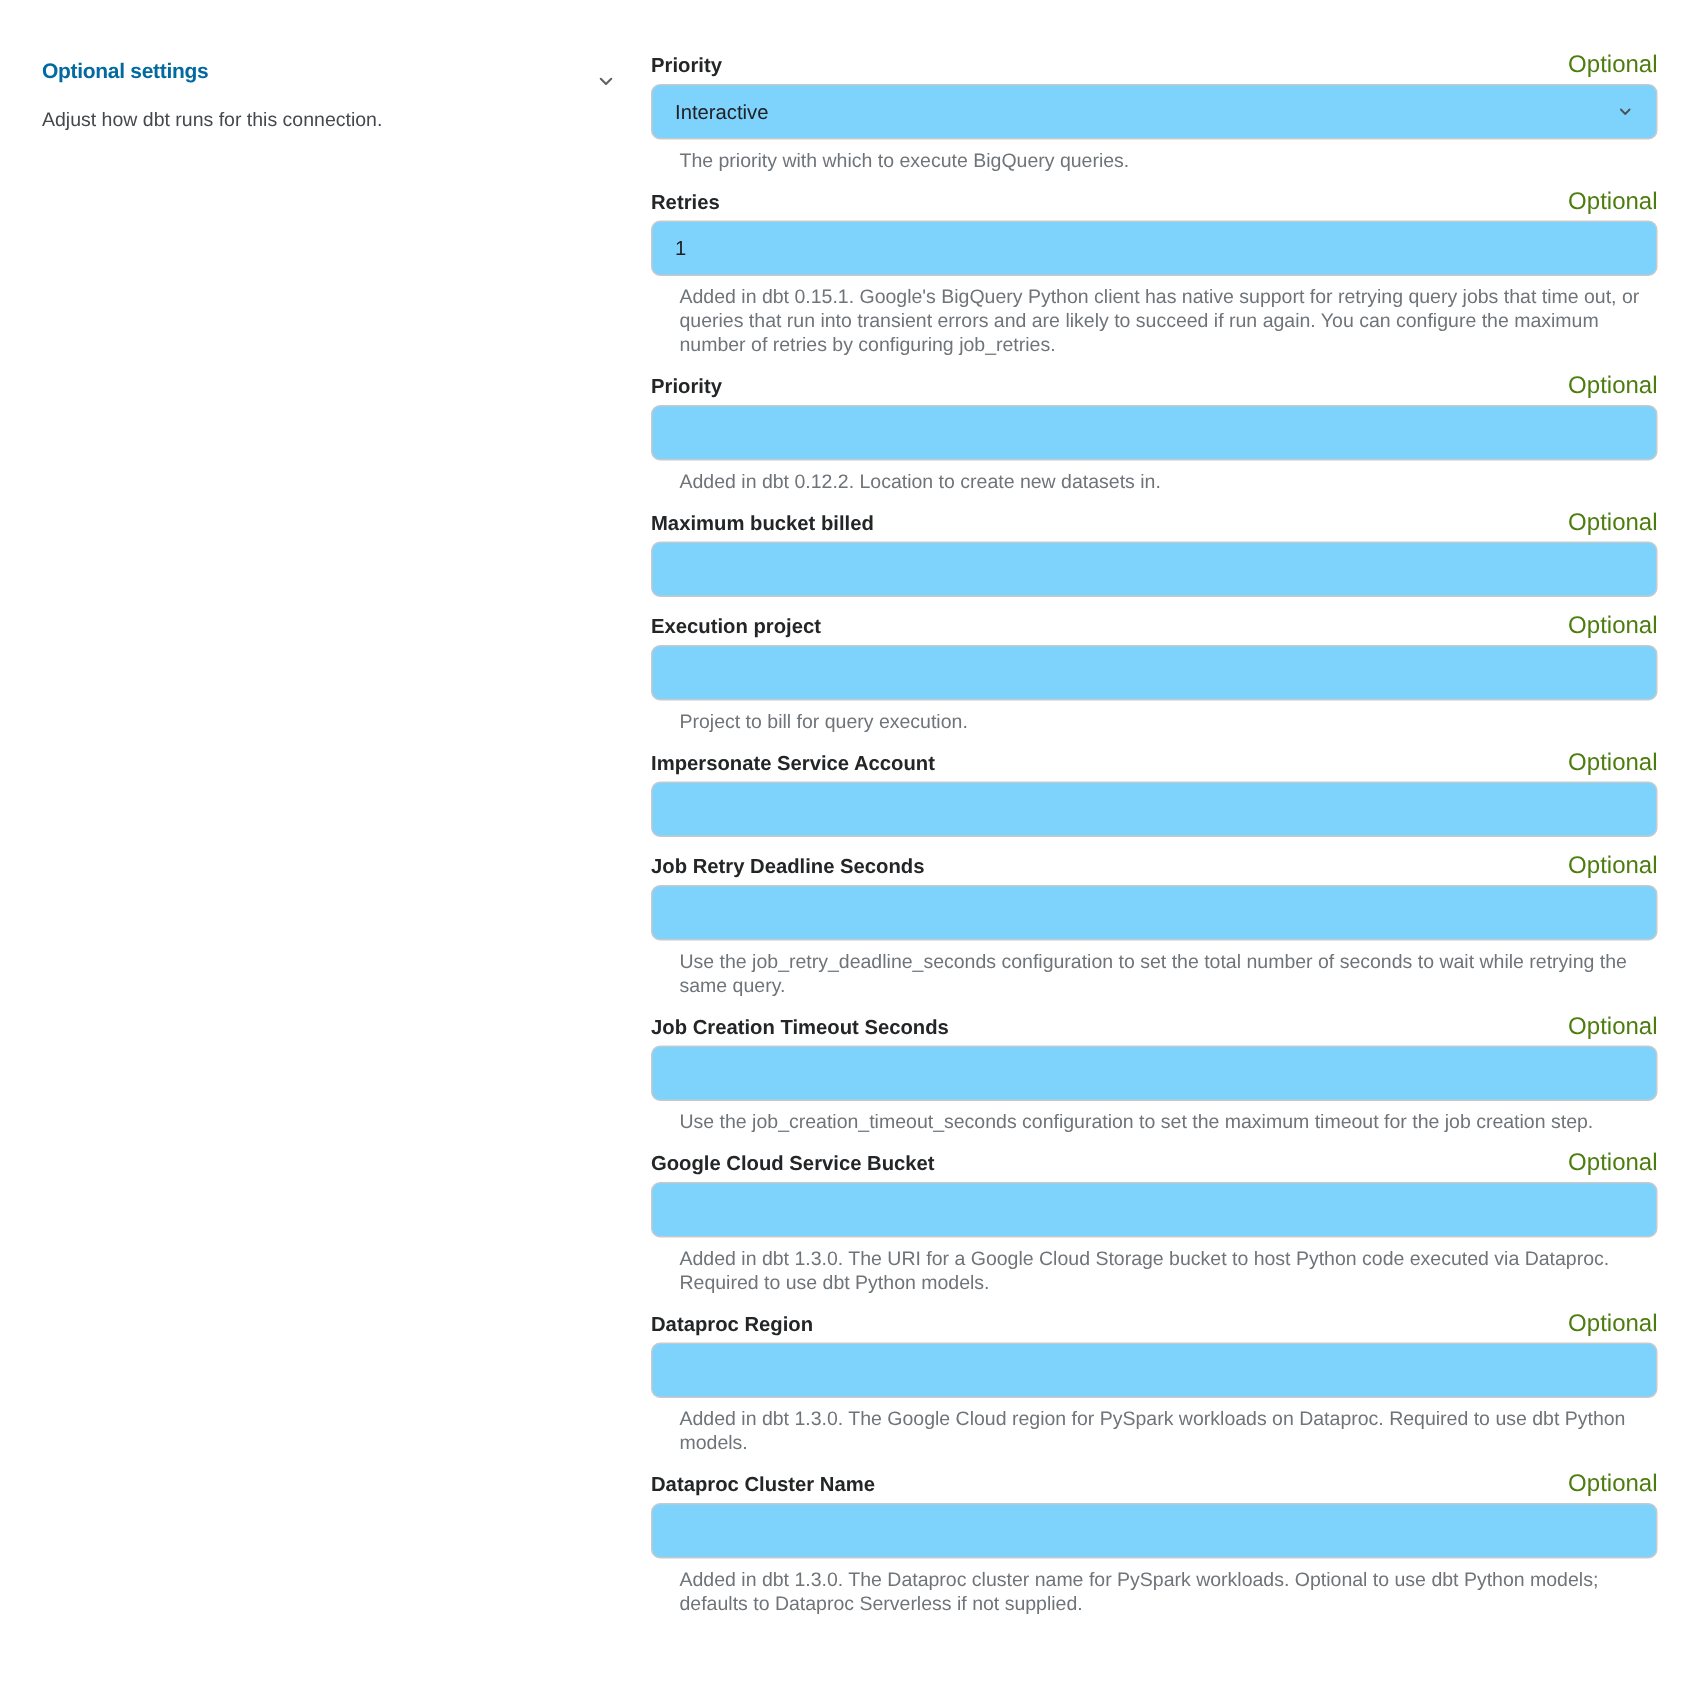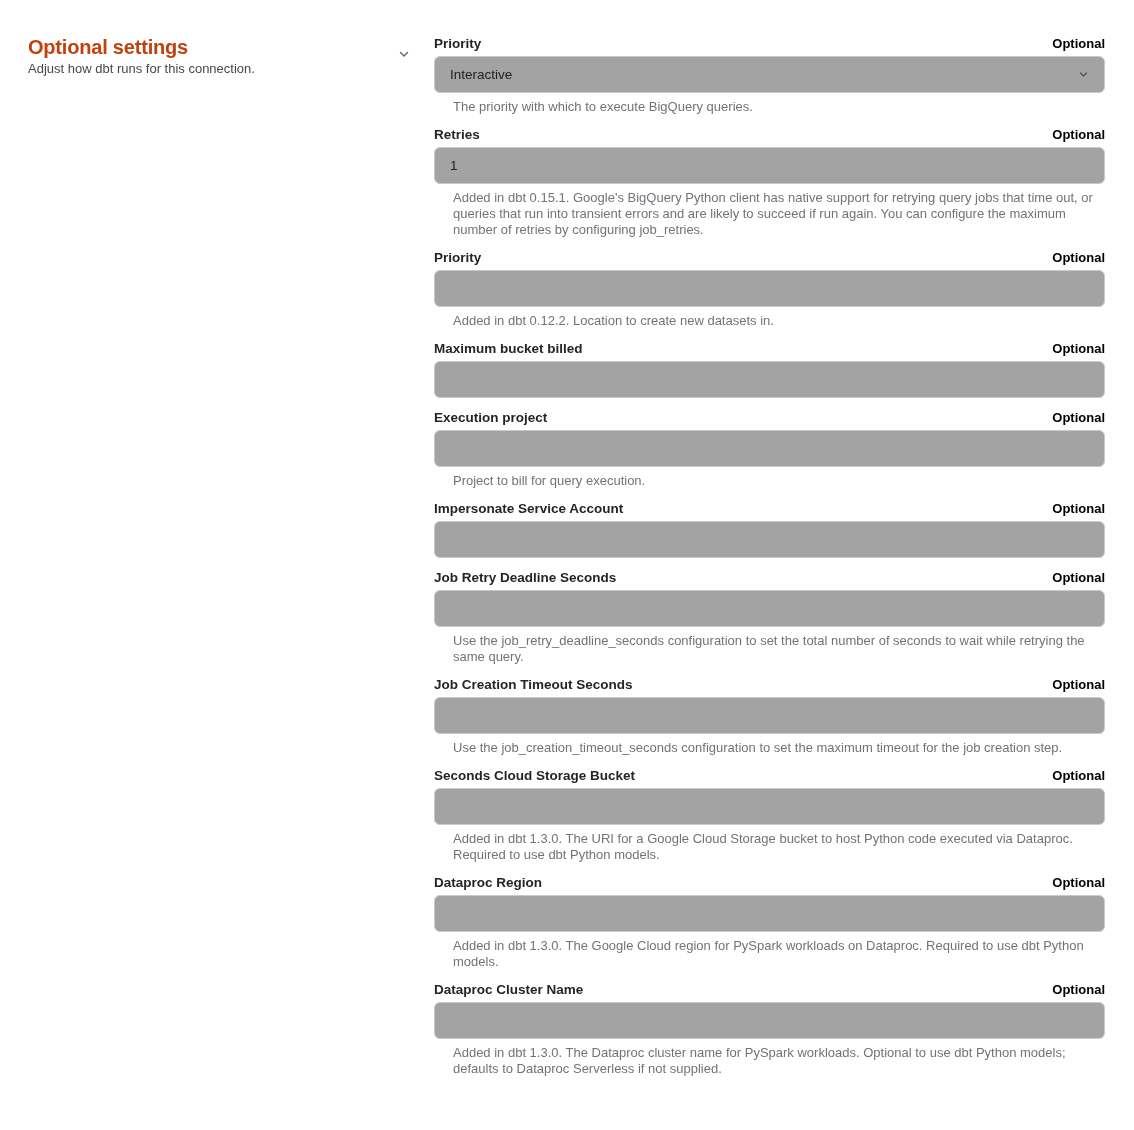--- a/index.html
+++ b/index.html
@@ -13,28 +13,28 @@
   }
 
   
   .left-panel {
     position: absolute;
     left: 28px;
     top: 36px;
     width: 360px;
   }
   .section-title {
-    font-size: 20px;
+    font-size: 14px;
     font-weight: 700;
-    color: #c2410c;
+    color: #0369a1;
     letter-spacing: -0.2px;
     line-height: 22px;
   }
   .section-subtitle {
-    margin-top: 3px;
+    margin-top: 14px;
     font-size: 13px;
     color: #45484c;
     line-height: 16px;
   }
   .collapse-chevron {
     position: absolute;
     left: 397px;
     top: 47px;
     width: 14px;
     height: 14px;
@@ -57,31 +57,31 @@
     align-items: flex-end;
     margin-bottom: 5px;
   }
   .field-label {
     font-size: 13.5px;
     font-weight: 600;
     color: #232527;
     line-height: 15px;
   }
   .optional-badge {
-    font-size: 13px;
-    font-weight: 700;
-    color: #000000;
+    font-size: 16px;
+    font-weight: 400;
+    color: #4d7c0f;
     line-height: 15px;
   }
   .text-input, .select-box {
     width: 100%;
     height: 37px;
     border: 1px solid #c8c9cb;
     border-radius: 6px;
-    background: #a3a3a3;
+    background: #7dd3fc;
     font-family: "Liberation Sans", "DejaVu Sans", sans-serif;
     font-size: 13.5px;
     color: #202124;
     padding: 0 15px;
     outline: none;
   }
   .select-box {
     display: flex;
     align-items: center;
     justify-content: space-between;
@@ -187,21 +187,21 @@
     <div class="field-header">
       <span class="field-label">Job Creation Timeout Seconds</span>
       <span class="optional-badge">Optional</span>
     </div>
     <input type="text" class="text-input" value="" style="">
     <p class="field-help">Use the job_creation_timeout_seconds configuration to set the maximum timeout for the job creation step.</p>
   </div>
 
   <div class="field">
     <div class="field-header">
-      <span class="field-label">Seconds Cloud Storage Bucket</span>
+      <span class="field-label">Google Cloud Service Bucket</span>
       <span class="optional-badge">Optional</span>
     </div>
     <input type="text" class="text-input" value="" style="">
     <p class="field-help">Added in dbt 1.3.0. The URI for a Google Cloud Storage bucket to host Python code executed via Dataproc. Required to use dbt Python models.</p>
   </div>
 
   <div class="field">
     <div class="field-header">
       <span class="field-label">Dataproc Region</span>
       <span class="optional-badge">Optional</span>

